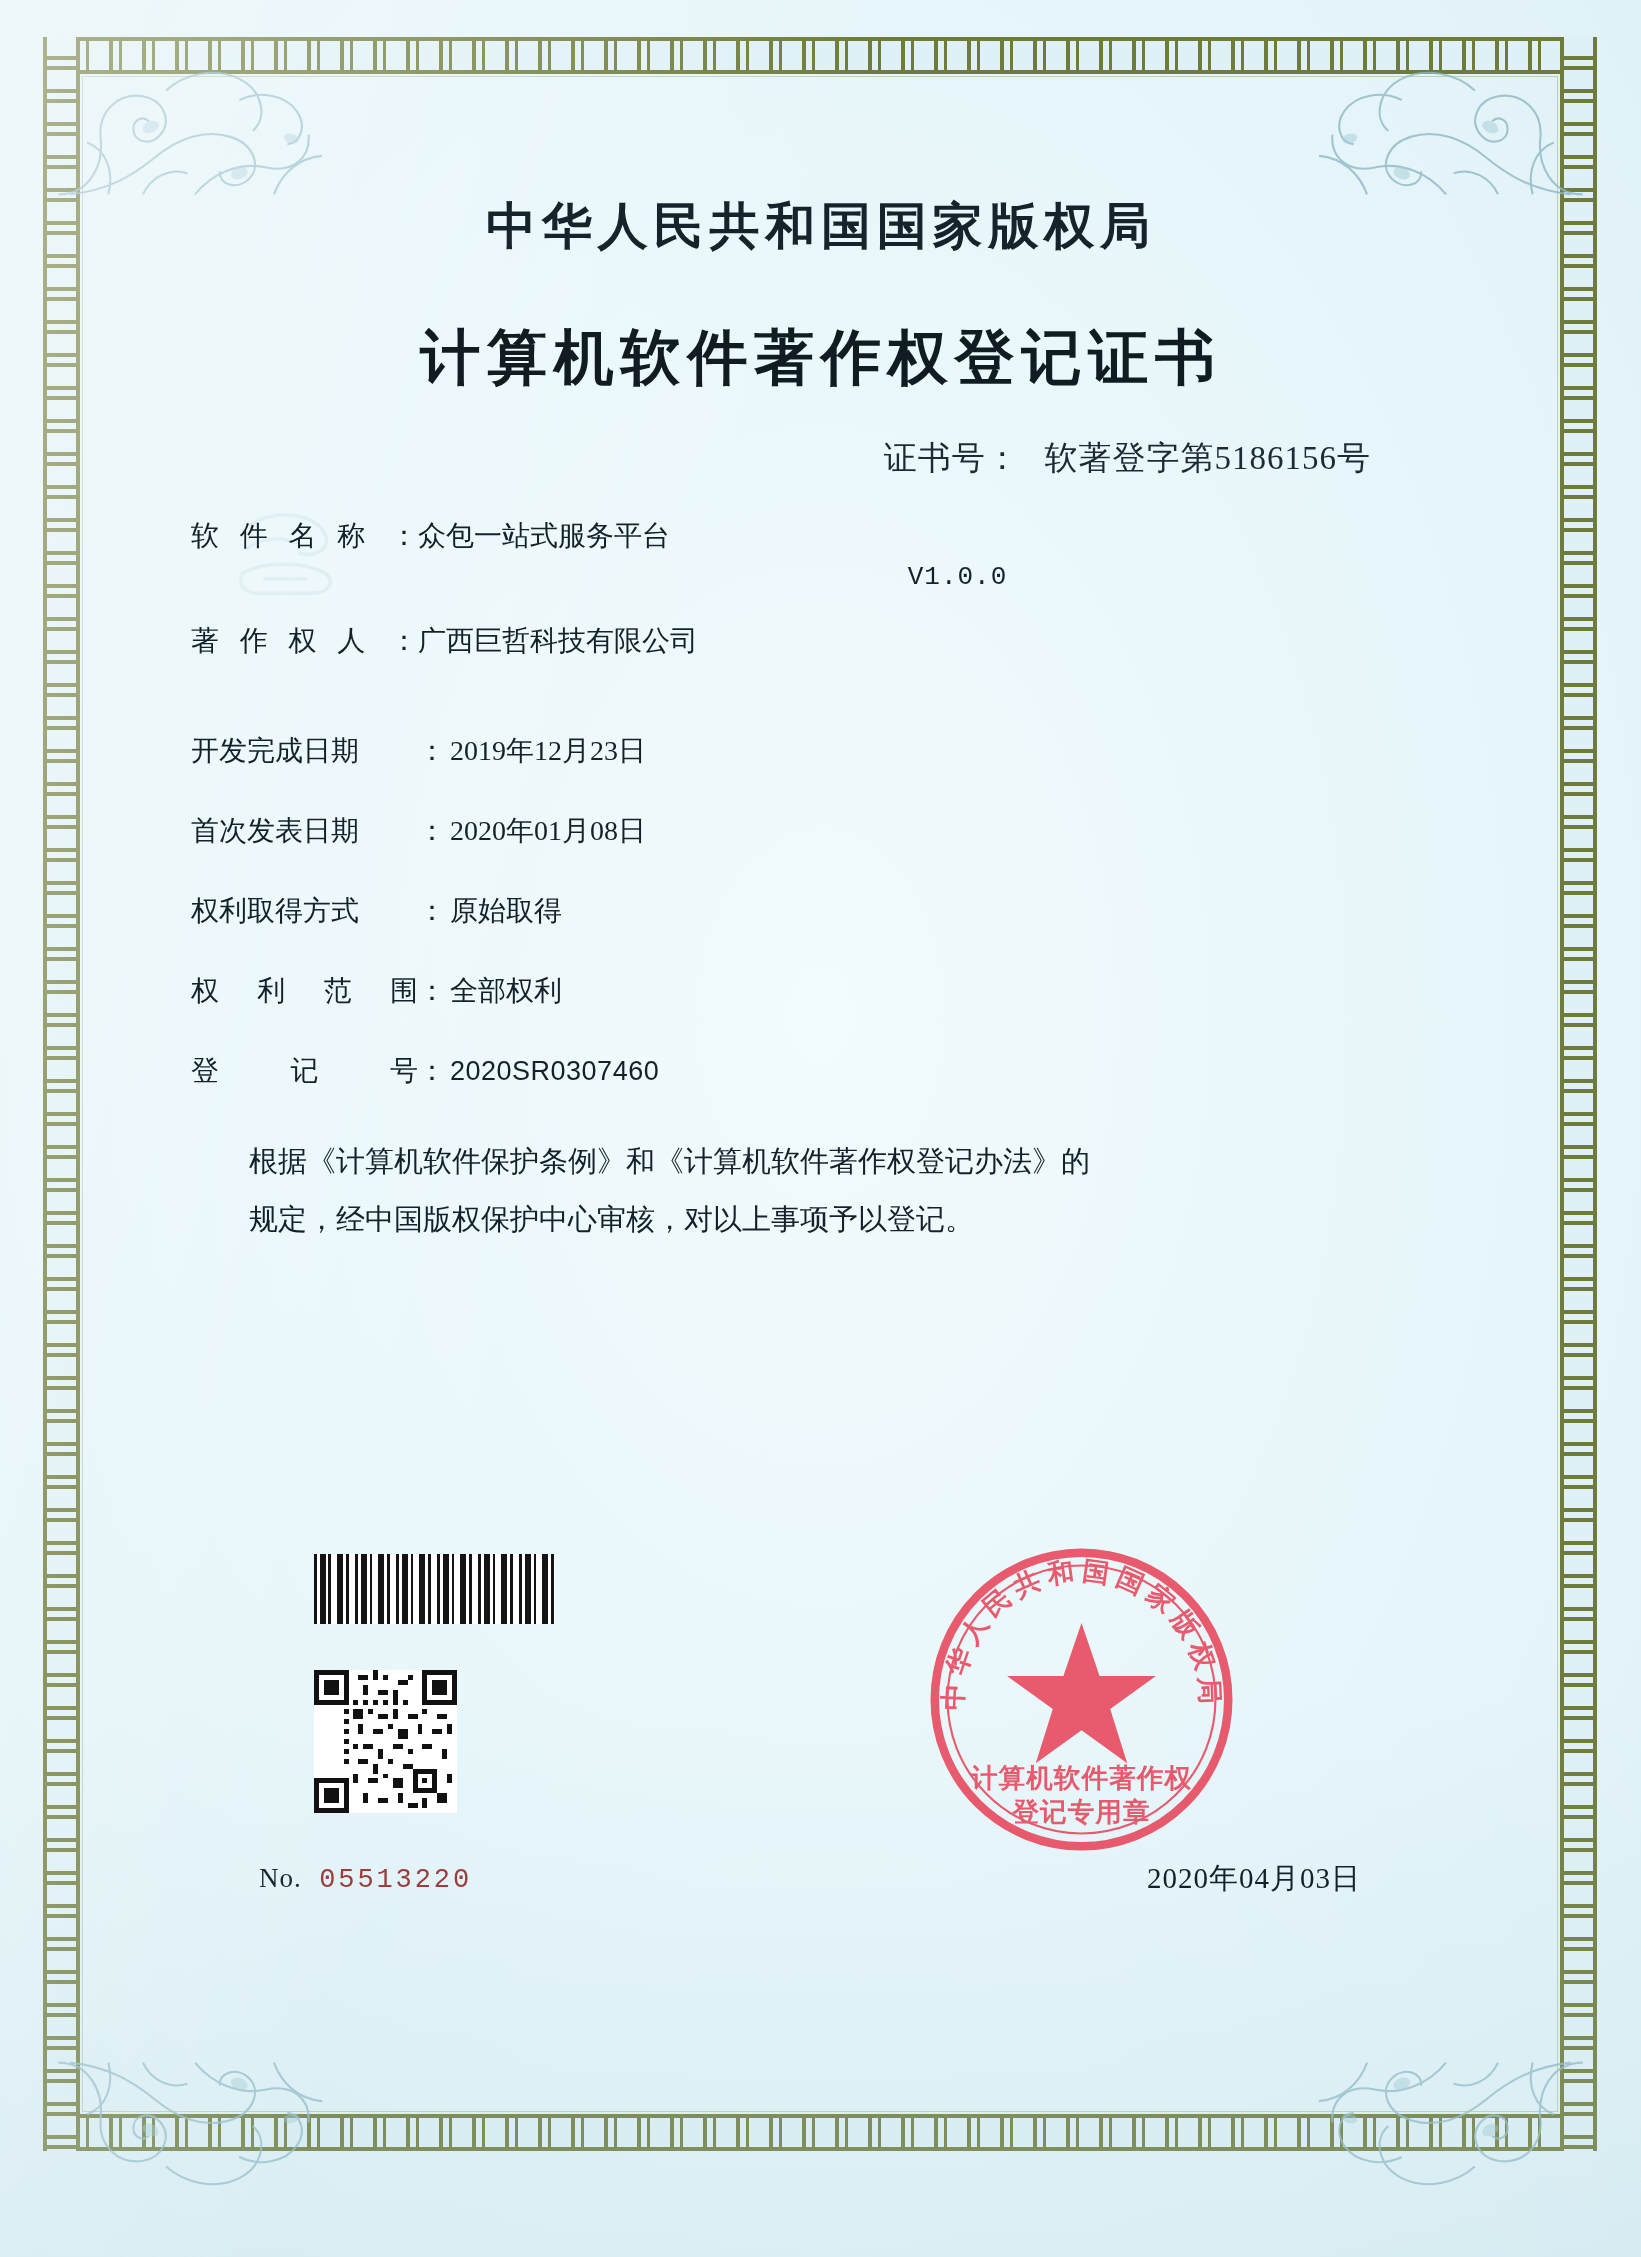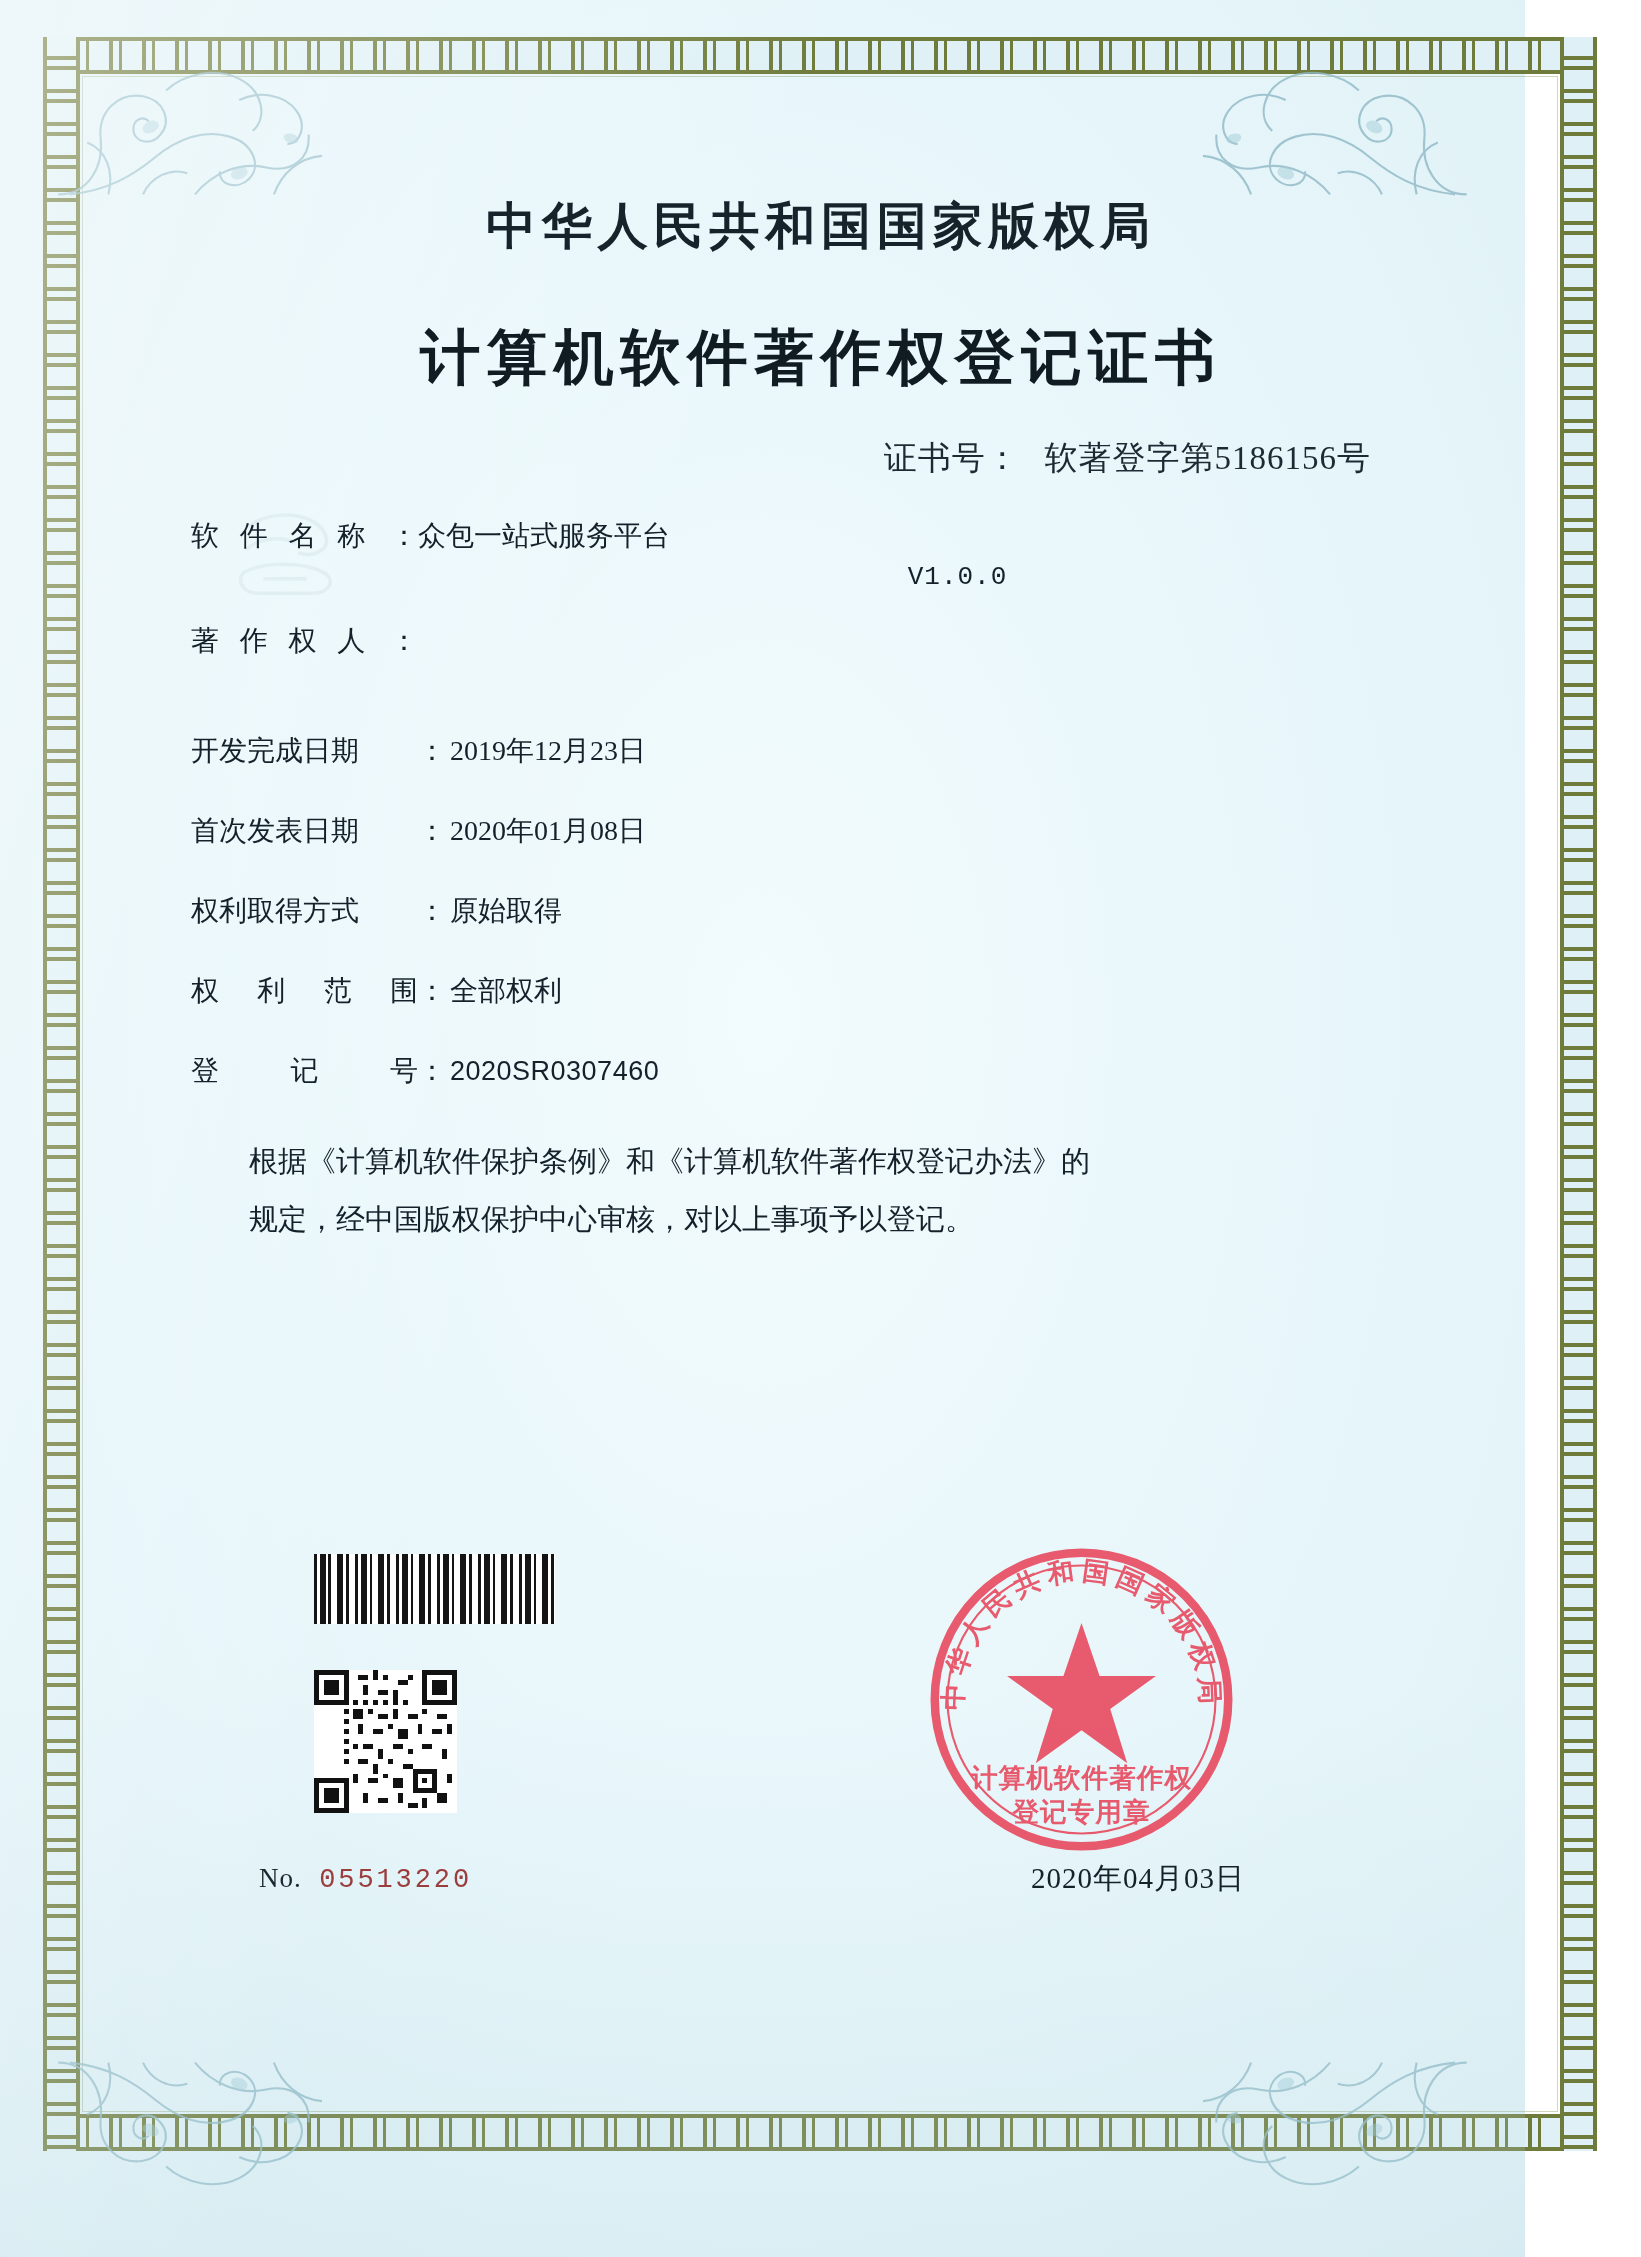--- a/index.html
+++ b/index.html
@@ -12,21 +12,21 @@
     height: 2257px;
     font-family: "Liberation Serif", "DejaVu Serif", serif;
     overflow: hidden;
     position: relative;
   }
 
   
   #certificate {
     position: absolute;
     left: 0; top: 0;
-    width: 1525px;
+    width: 1641px;
     height: 2257px;
     background:
       radial-gradient(ellipse at 50% 45%, #f2fbfd 0%, #e7f6fa 55%, #dff1f6 100%);
   }
   
   #paper-texture {
     position: absolute;
     inset: 0;
     background:
       linear-gradient(105deg, rgba(255,255,255,0.45) 0%, rgba(255,255,255,0) 40%),
@@ -424,20 +424,21 @@
       </div>
 
       <div class="field-row" style="margin-top:21px">
         <div class="field-label spread">
           <span>著</span>
           <span>作</span>
           <span>权</span>
           <span>人</span>
           <span class="colon">：</span>
         </div>
+        <div class="field-value">广西巨哲科技有限公司</div>
       </div>
 
       <div class="spacer-gap"></div>
 
       <div class="meta-row">
         <div class="meta-label">
           <span>开发完成日期</span>
         </div>
         <span>：</span>
         <div class="meta-value">2019年12月23日</div>

